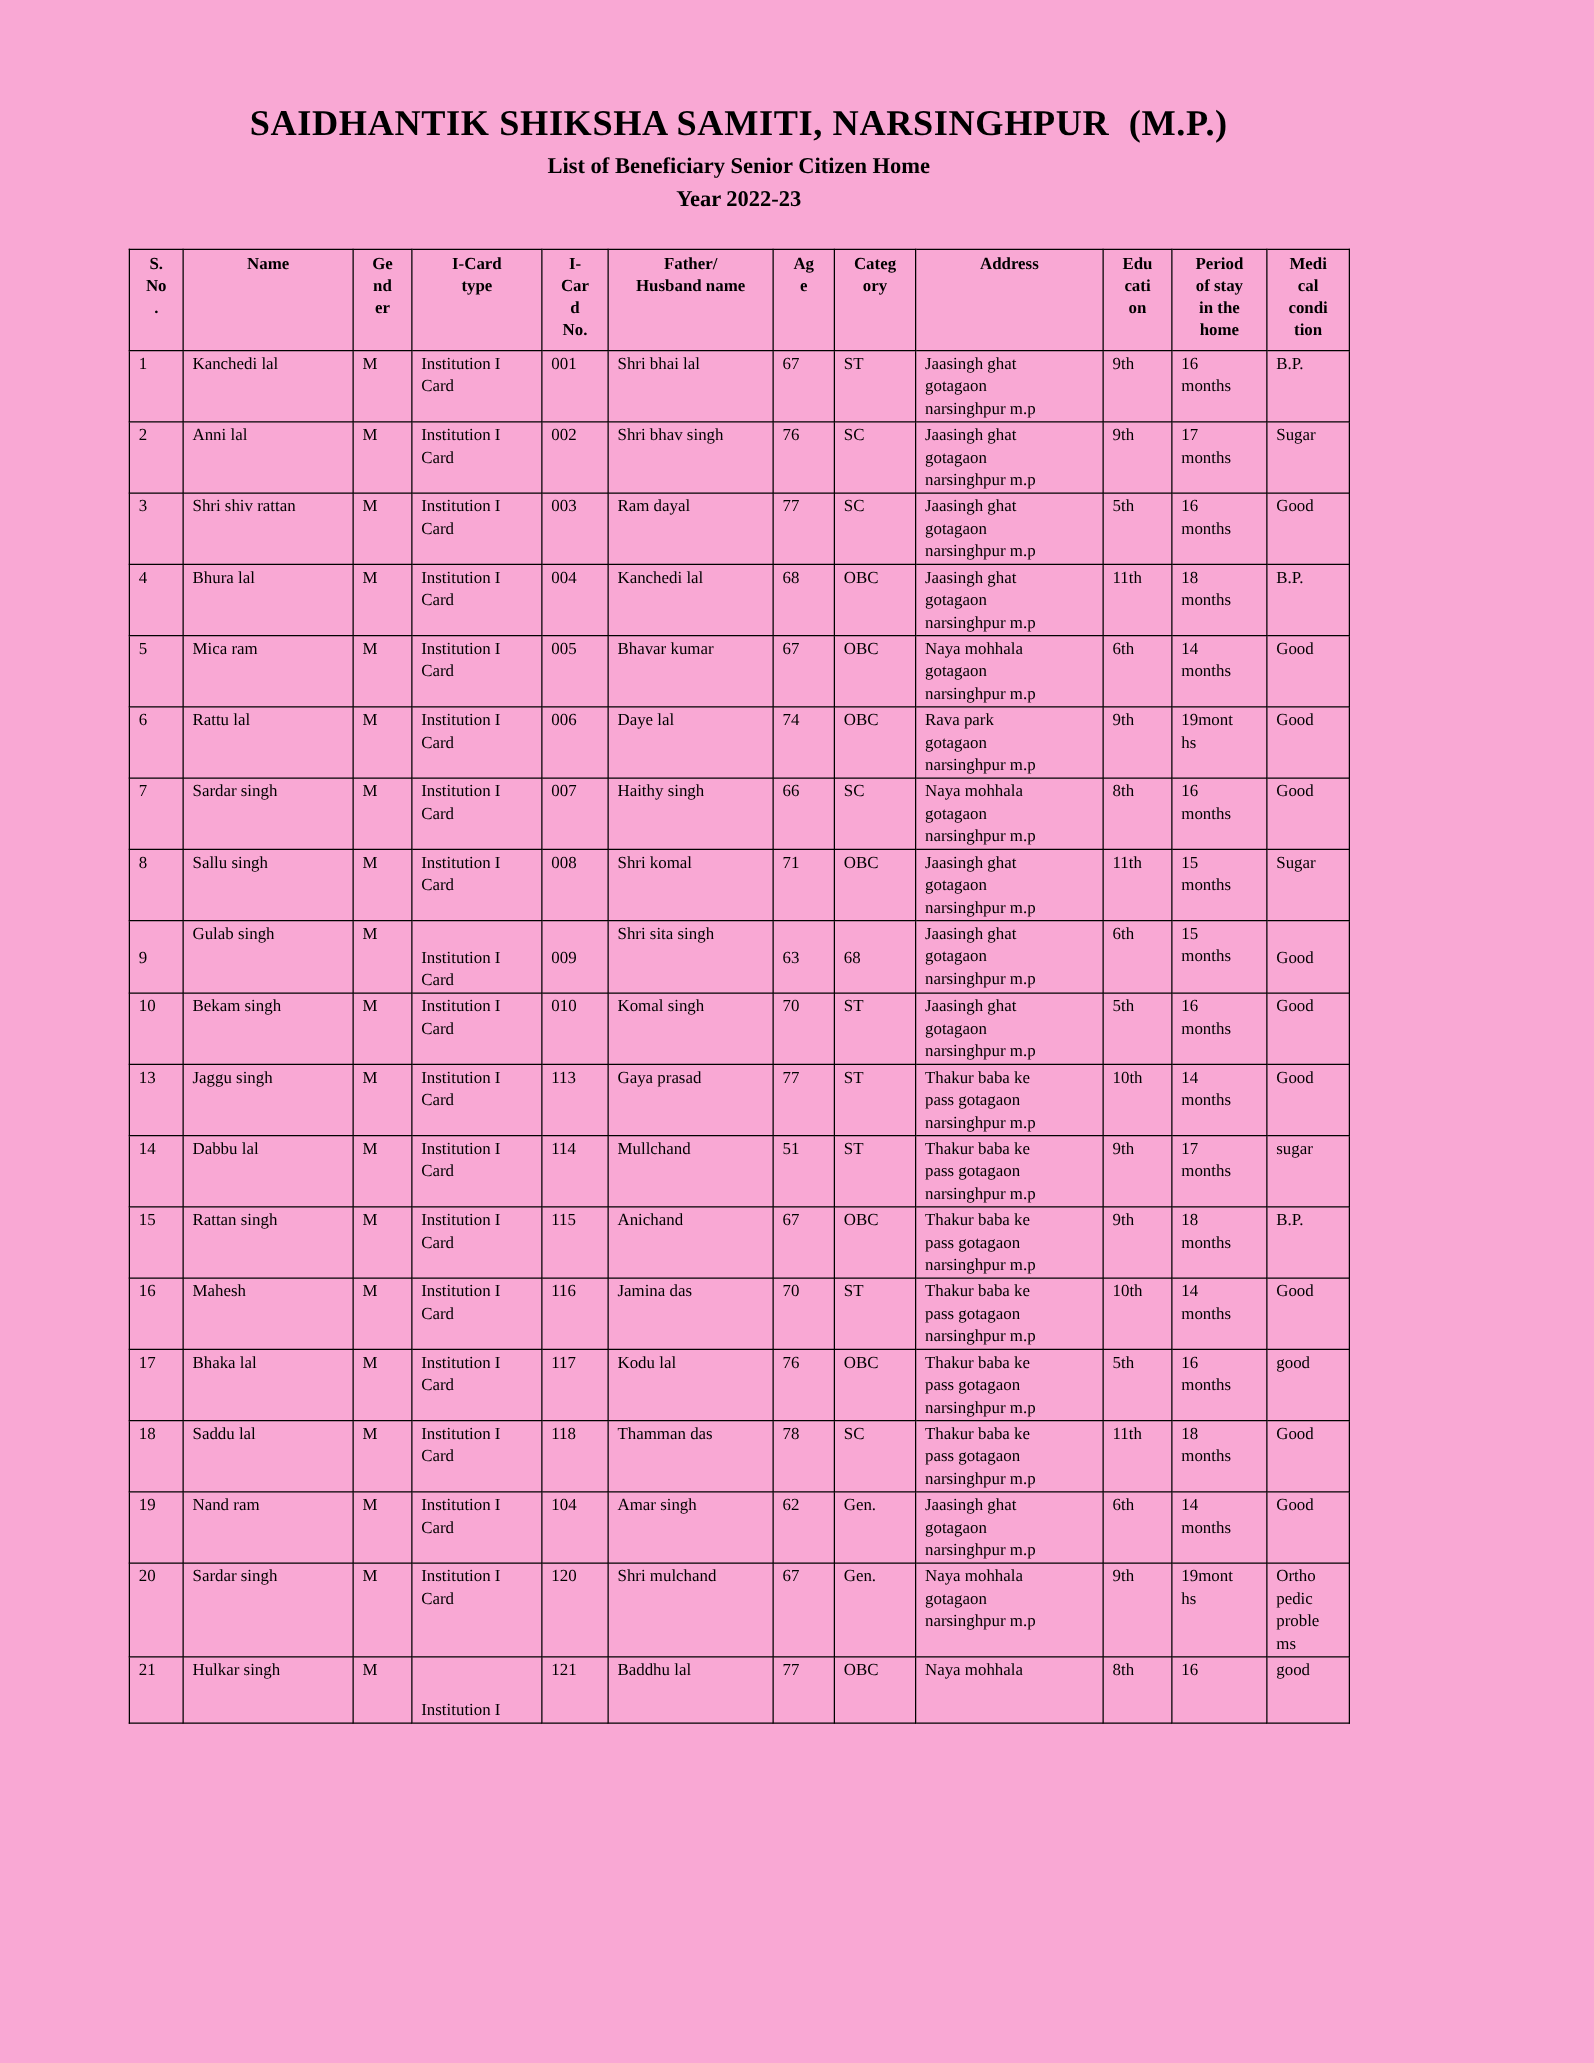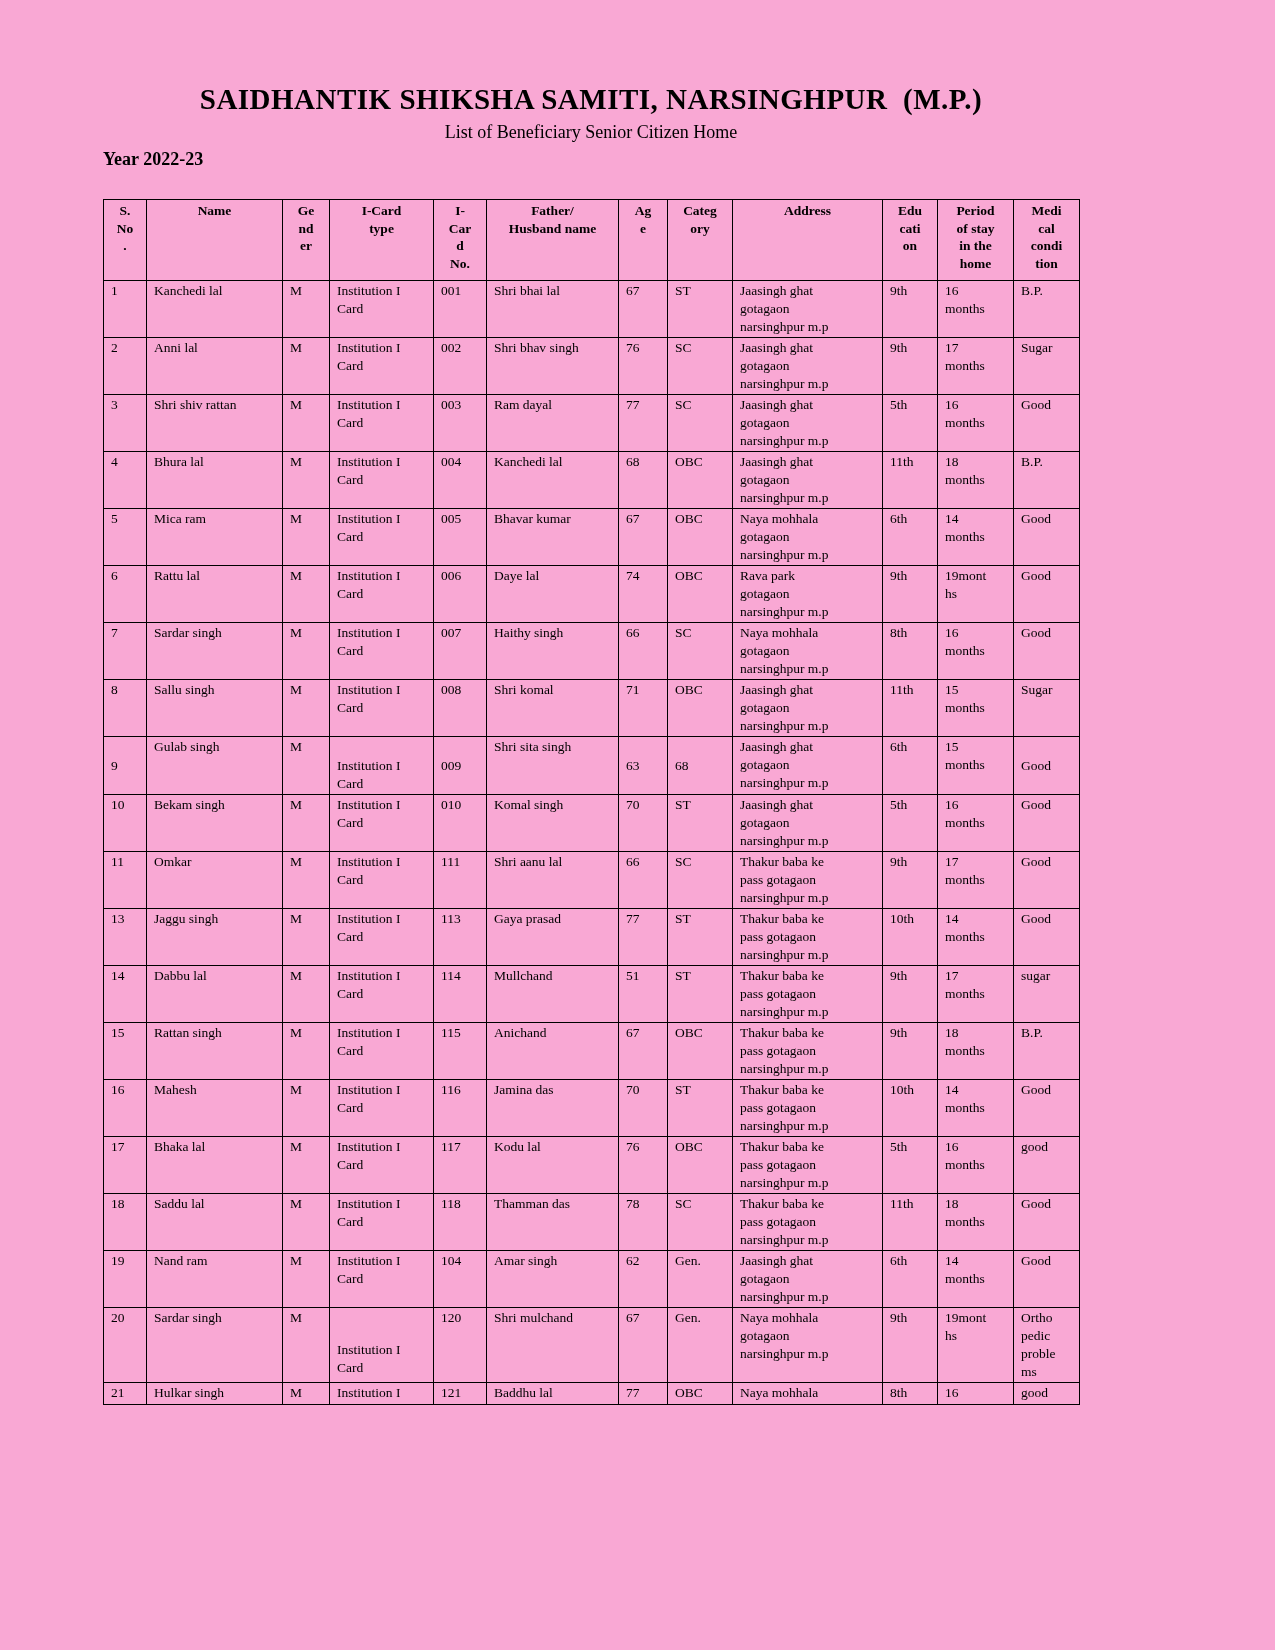--- a/index.html
+++ b/index.html
@@ -27,29 +27,29 @@
     line-height: 30px;
     font-weight: bold;
     text-align: center;
     margin: 0 0 8px 0;
     white-space: pre-wrap;
     letter-spacing: 0.5px;
   }
   .doc-subtitle {
     font-size: 18px;
     line-height: 21px;
-    font-weight: normal;
+    font-weight: bold;
     text-align: center;
     margin: 0;
   }
   .doc-year {
     font-size: 18px;
     line-height: 21px;
     font-weight: bold;
-    text-align: left;
+    text-align: center;
     margin: 6px 0 29px 0;
   }
   table.beneficiary {
     border-collapse: collapse;
     table-layout: fixed;
     width: 976px;
   }
   table.beneficiary th,
   table.beneficiary td {
     border: 1px solid #000000;
@@ -320,38 +320,20 @@
             <td class="cell-category">ST</td>
             <td class="cell-address">Jaasingh ghat
 gotagaon
 narsinghpur m.p</td>
             <td class="cell-education">5th</td>
             <td class="cell-period_of_stay">16
 months</td>
             <td class="cell-medical_condition">Good</td>
           </tr>
           <tr>
-            <td class="cell-s_no">11</td>
-            <td class="cell-name">Omkar</td>
-            <td class="cell-gender">M</td>
-            <td class="cell-icard_type">Institution I
-Card</td>
-            <td class="cell-icard_no">111</td>
-            <td class="cell-father_husband_name">Shri aanu lal</td>
-            <td class="cell-age">66</td>
-            <td class="cell-category">SC</td>
-            <td class="cell-address">Thakur baba ke
-pass gotagaon
-narsinghpur m.p</td>
-            <td class="cell-education">9th</td>
-            <td class="cell-period_of_stay">17
-months</td>
-            <td class="cell-medical_condition">Good</td>
-          </tr>
-          <tr>
             <td class="cell-s_no">13</td>
             <td class="cell-name">Jaggu singh</td>
             <td class="cell-gender">M</td>
             <td class="cell-icard_type">Institution I
 Card</td>
             <td class="cell-icard_no">113</td>
             <td class="cell-father_husband_name">Gaya prasad</td>
             <td class="cell-age">77</td>
             <td class="cell-category">ST</td>
             <td class="cell-address">Thakur baba ke

